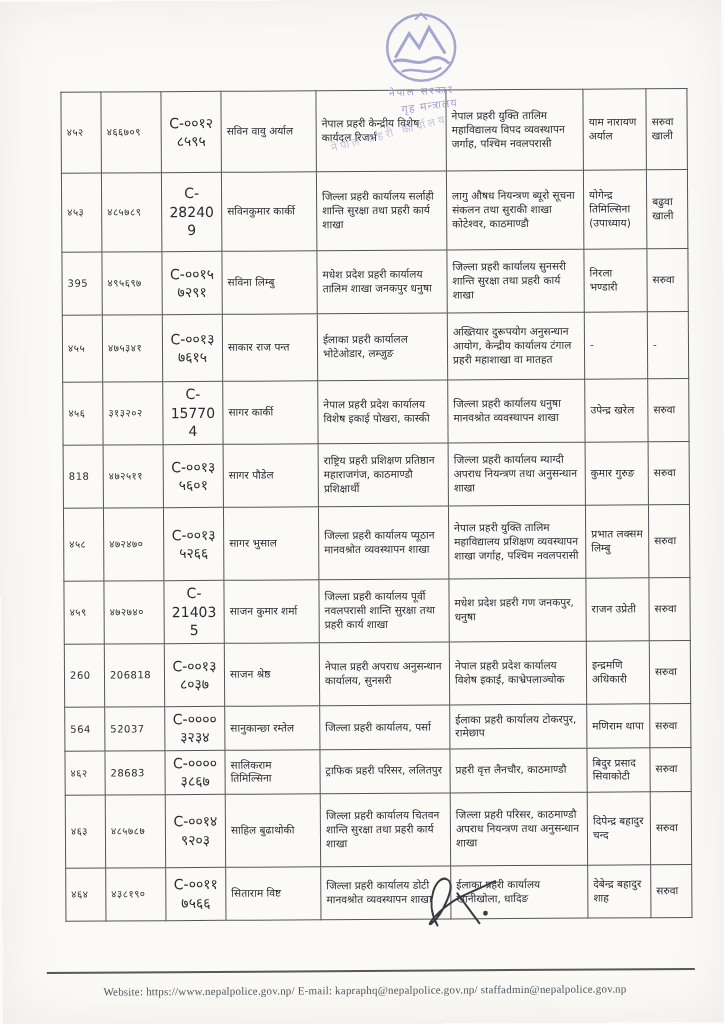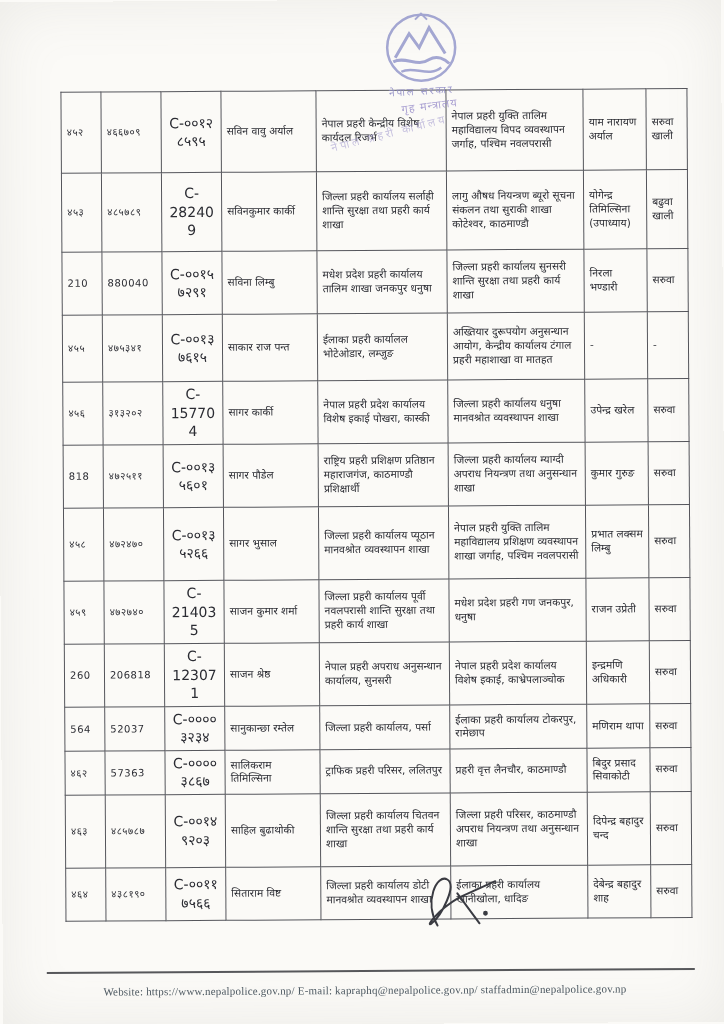--- a/index.html
+++ b/index.html
@@ -124,22 +124,22 @@
           <td class="num">४५३</td>
           <td class="num">४८५७८९</td>
           <td class="code">C-282409</td>
           <td>सविनकुमार कार्की</td>
           <td>जिल्ला प्रहरी कार्यालय सर्लाही शान्ति सुरक्षा तथा प्रहरी कार्य शाखा</td>
           <td>लागु औषध नियन्त्रण ब्यूरो सूचना संकलन तथा सुराकी शाखा कोटेश्वर, काठमाण्डौ</td>
           <td>योगेन्द्र तिमिल्सिना (उपाध्याय)</td>
           <td>बढुवा खाली</td>
         </tr>
         <tr>
-          <td class="num">210</td>
-          <td class="num">880040</td>
+          <td class="num">395</td>
+          <td class="num">४९५६९७</td>
           <td class="code">C-००१५७२९१</td>
           <td>सविना लिम्बु</td>
           <td>मधेश प्रदेश प्रहरी कार्यालय तालिम शाखा जनकपुर धनुषा</td>
           <td>जिल्ला प्रहरी कार्यालय सुनसरी शान्ति सुरक्षा तथा प्रहरी कार्य शाखा</td>
           <td>निरला भण्डारी</td>
           <td>सरुवा</td>
         </tr>
         <tr>
           <td class="num">४५५</td>
           <td class="num">४७५३४१</td>
@@ -186,40 +186,40 @@
           <td class="code">C-214035</td>
           <td>साजन कुमार शर्मा</td>
           <td>जिल्ला प्रहरी कार्यालय पूर्वी नवलपरासी शान्ति सुरक्षा तथा प्रहरी कार्य शाखा</td>
           <td>मधेश प्रदेश प्रहरी गण जनकपुर, धनुषा</td>
           <td>राजन उप्रेती</td>
           <td>सरुवा</td>
         </tr>
         <tr>
           <td class="num">260</td>
           <td class="num">206818</td>
-          <td class="code">C-123071</td>
+          <td class="code">C-००१३८०३७</td>
           <td>साजन श्रेष्ठ</td>
           <td>नेपाल प्रहरी अपराध अनुसन्धान कार्यालय, सुनसरी</td>
           <td>नेपाल प्रहरी प्रदेश कार्यालय विशेष इकाई, काभ्रेपलाञ्चोक</td>
           <td>इन्द्रमणि अधिकारी</td>
           <td>सरुवा</td>
         </tr>
         <tr>
           <td class="num">564</td>
           <td class="num">52037</td>
           <td class="code">C-००००३२३४</td>
           <td>सानुकान्छा रम्तेल</td>
           <td>जिल्ला प्रहरी कार्यालय, पर्सा</td>
           <td>ईलाका प्रहरी कार्यालय टोकरपुर, रामेछाप</td>
           <td>मणिराम थापा</td>
           <td>सरुवा</td>
         </tr>
         <tr>
           <td class="num">४६२</td>
-          <td class="num">57363</td>
+          <td class="num">28683</td>
           <td class="code">C-००००३८६७</td>
           <td>सालिकराम तिमिल्सिना</td>
           <td>ट्राफिक प्रहरी परिसर, ललितपुर</td>
           <td>प्रहरी वृत्त लैनचौर, काठमाण्डौ</td>
           <td>बिदुर प्रसाद सिवाकोटी</td>
           <td>सरुवा</td>
         </tr>
         <tr>
           <td class="num">४६३</td>
           <td class="num">४८५७८७</td>

